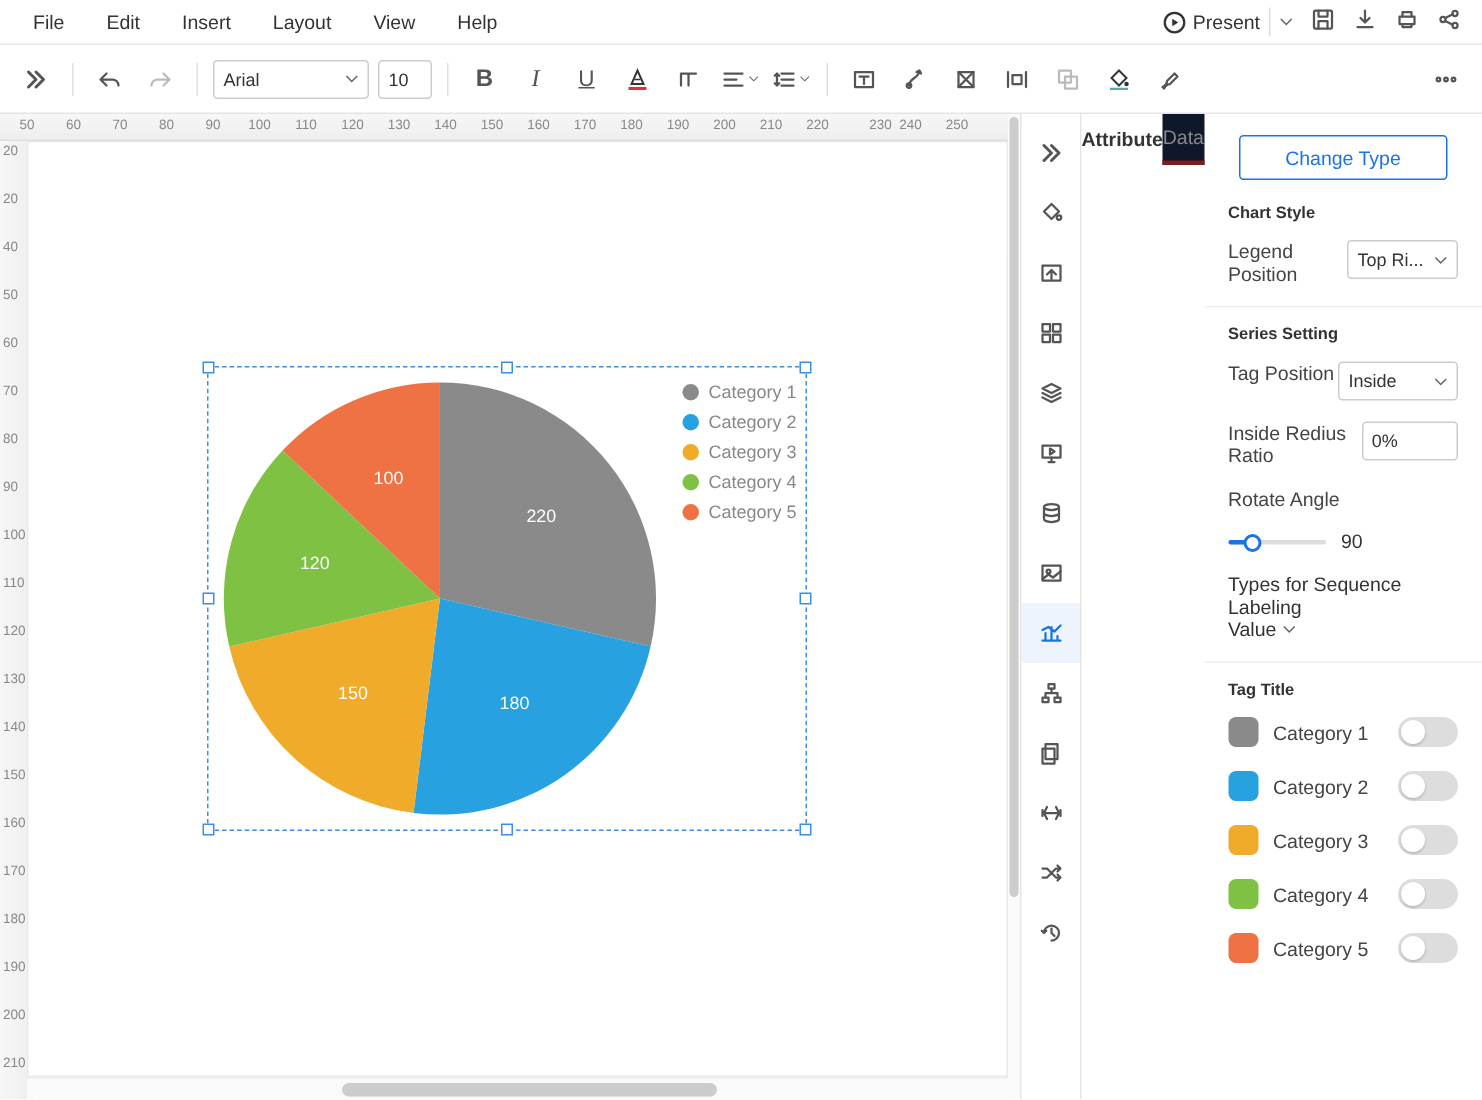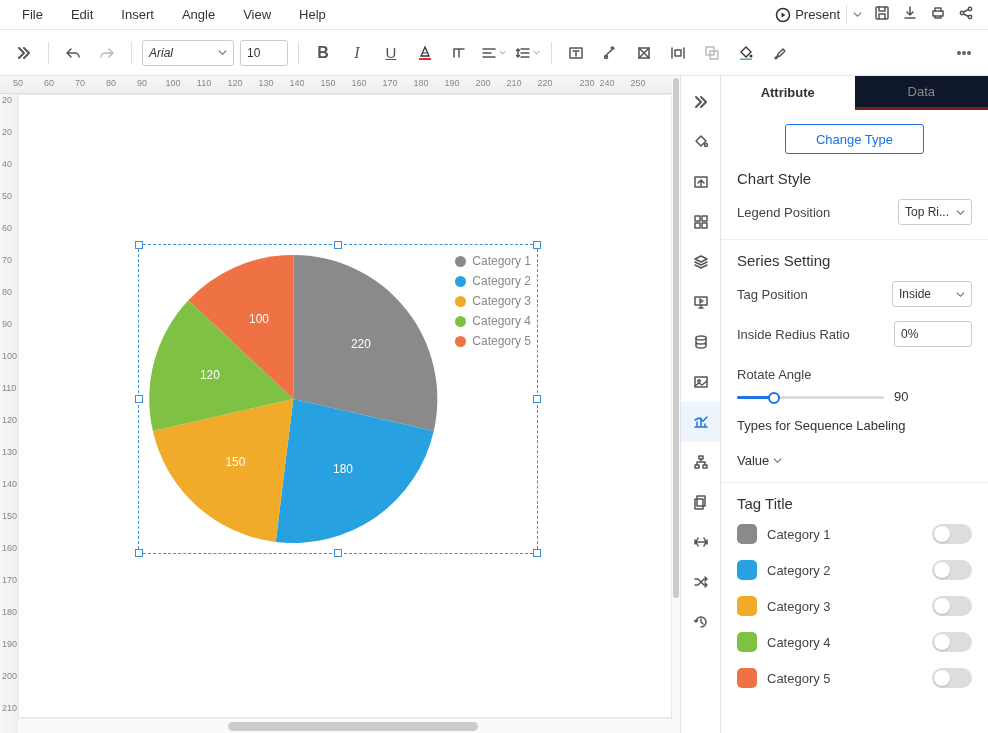--- a/index.html
+++ b/index.html
@@ -11,22 +11,22 @@
 .menubar .spacer { flex: 1; }
 .menubar .present { display: flex; align-items: center; gap: 4px; padding: 2px 6px; cursor: pointer; }
 .menubar .chev-wrap { border-left: 1px solid #ddd; padding: 2px 6px; cursor: pointer; }
 .menubar .ticon { padding: 4px 6px; cursor: pointer; color: #555; }
 
 
 .toolbar { height: 46px; display: flex; align-items: center; padding: 0 10px; gap: 6px; border-bottom: 1px solid #e5e5e5; }
 .toolbar .tbtn { width: 28px; height: 28px; display: flex; align-items: center; justify-content: center; cursor: pointer; color: #555; border-radius: 3px; }
 .toolbar .vsep { width: 1px; height: 22px; background: #e0e0e0; margin: 0 4px; }
 .toolbar .combo { height: 26px; border: 1px solid #ccc; border-radius: 3px; display: flex; align-items: center; padding: 0 6px; gap: 6px; cursor: pointer; background: #fff; }
-.toolbar .combo.font { width: 92px; font-style: italic; }
-.toolbar .combo.size { width: 48px; gap: 45px; }
+.toolbar .combo.font { width: 104px; }
+.toolbar .combo.size { width: 36px; gap: 45px; }
 .toolbar .combo .ctext { flex: 1; font-size: 12px; color: #333; }
 .toolbar .tbtn.disabled { color: #bbb; }
 .toolbar .spacer { flex: 1; }
 .chev-down { width: 9px; height: 9px; }
 
 
 .workspace { display: flex; height: calc(733px - 30px - 46px); }
 .canvas-area { flex: 1; position: relative; overflow: hidden; background: #f5f5f5; }
 .ruler-h { position: absolute; left: 0; right: 0; top: 0; height: 18px; background: linear-gradient(#f7f7f7,#eee); border-bottom: 1px solid #ddd; font-size: 9px; color: #888; overflow: hidden; }
 .ruler-v { position: absolute; left: 0; top: 18px; bottom: 0; width: 22px; background: linear-gradient(90deg,#f7f7f7,#eee); border-right: 1px solid #ddd; font-size: 9px; color: #888; overflow: hidden; }
@@ -50,28 +50,28 @@
 .legend-dot { width: 11px; height: 11px; border-radius: 50%; }
 .pie-label { fill: #fff; font-size: 12px; text-anchor: middle; dominant-baseline: middle; font-weight: 500; }
 
 
 .side-vscroll { width: 8px; background: #fafafa; position: relative; }
 .side-vscroll .thumb { position: absolute; left: 1px; top: 2px; width: 6px; height: 520px; background: #ccc; border-radius: 3px; }
 .minitool { width: 40px; border-left: 1px solid #e5e5e5; display: flex; flex-direction: column; align-items: center; padding-top: 6px; gap: 0; }
 .minitool .mbtn { width: 40px; height: 40px; display: flex; align-items: center; justify-content: center; cursor: pointer; color: #555; }
 .minitool .mbtn.active { background: #eef4fb; color: #1a73e8; }
 
-.props { width: 268px; border-left: 1px solid #e5e5e5; display: flex; flex-direction: column; overflow: hidden; }
+.props { width: 268px; border-left: 1px solid #e5e5e5; display: flex; flex-direction: row; overflow: hidden; }
 .tabs { display: flex; height: 34px; }
 .tabs .tab { flex: 1; display: flex; align-items: center; justify-content: center; font-size: 13px; cursor: pointer; border-bottom: 3px solid #7f1d1d; color: #888; background: #0f172a; }
 .tabs .tab.active { font-weight: 600; color: #333; background: #fff; border-bottom: 1px solid #fff; }
 .props-body { padding: 14px 16px 4px 16px; overflow: auto; flex: 1; }
 .change-btn { width: 139px; display: block; margin: 0 auto 16px auto; height: 30px; border: 1px solid #1a73e8; color: #1a73e8; background: #fff; border-radius: 3px; cursor: pointer; font-size: 13px; }
-.section-title { font-weight: 400; font-size: 15px; margin: 6px 0 12px 0; }
-.row { display: flex; align-items: center; justify-content: space-between; margin-bottom: 14px; min-height: 26px; }
+.section-title { font-weight: 700; font-size: 11px; margin: 6px 0 12px 0; }
+.row { display: flex; align-items: flex-start; justify-content: space-between; margin-bottom: 14px; min-height: 26px; }
 .row .label { font-size: 13px; color: #444; }
 .row .select { height: 26px; border: 1px solid #ccc; border-radius: 3px; display: flex; align-items: center; padding: 0 6px; gap: 4px; cursor: pointer; min-width: 74px; font-size: 12px; background: #fff; }
 .row .select .stext { flex: 1; white-space: nowrap; overflow: hidden; text-overflow: ellipsis; }
 .row .inputbox { height: 26px; width: 78px; border: 1px solid #ccc; border-radius: 3px; padding: 0 6px; font-size: 12px; display: flex; align-items: center; background: #fff; }
 .sliderrow { display: flex; align-items: center; gap: 10px; margin: -4px 0 14px 0; }
 .slider { flex: 1; height: 14px; position: relative; }
 .slider .track { position: absolute; left: 0; right: 0; top: 6px; height: 3px; background: #ddd; border-radius: 2px; }
 .slider .fill { position: absolute; left: 0; width: 25%; top: 6px; height: 3px; background: #1a73e8; border-radius: 2px; }
 .slider .knob { position: absolute; left: 25%; top: 2px; width: 12px; height: 12px; margin-left: -6px; border-radius: 50%; border: 2px solid #1a73e8; background: #fff; }
 .hr { height: 1px; background: #eee; margin: 6px -16px 12px -16px; }
@@ -89,21 +89,21 @@
 .ic { width: 16px; height: 16px; stroke: currentColor; fill: none; stroke-width: 1.5; stroke-linecap: round; stroke-linejoin: round; }
 .ic.lg { width: 18px; height: 18px; }
 </style>
 </head>
 <body>
 
 <div class="menubar">
   <div class="menu-item">File</div>
   <div class="menu-item">Edit</div>
   <div class="menu-item">Insert</div>
-  <div class="menu-item">Angle</div>
+  <div class="menu-item">Layout</div>
   <div class="menu-item">View</div>
   <div class="menu-item">Help</div>
   <div class="spacer"></div>
   <div class="present">
     <svg class="ic" viewBox="0 0 16 16">
         <circle cx="8" cy="8" r="6.5"></circle>
         <path d="M6.5 5.5l4 2.5-4 2.5z" class="fill" fill="currentColor" stroke="none"></path>
       </svg>
     <span>Present</span>
   </div>
@@ -480,21 +480,21 @@
         <div class="label">Rotate Angle</div>
       </div>
       <div class="sliderrow">
         <div class="slider">
           <div class="track"></div>
             <div class="fill"></div>
             <div class="knob"></div>
         </div>
         <div class="inputbox" style="width:78px">90</div>
       </div>
-      <div class="label" style="margin-bottom:20px">Types for Sequence Labeling</div>
+      <div class="label" style="margin-bottom:0">Types for Sequence Labeling</div>
       <div class="select" style="width:78px; margin-bottom:14px">
         <span class="stext">Value</span>
         <svg class="chev-down" viewBox="0 0 10 10">
             <path d="M1 3l4 4 4-4" stroke="#666" fill="none" stroke-width="1.2"></path>
           </svg>
       </div>
       <div class="hr"></div>
 
       <div class="section-title">Tag Title</div>
       <div id="tagList">

